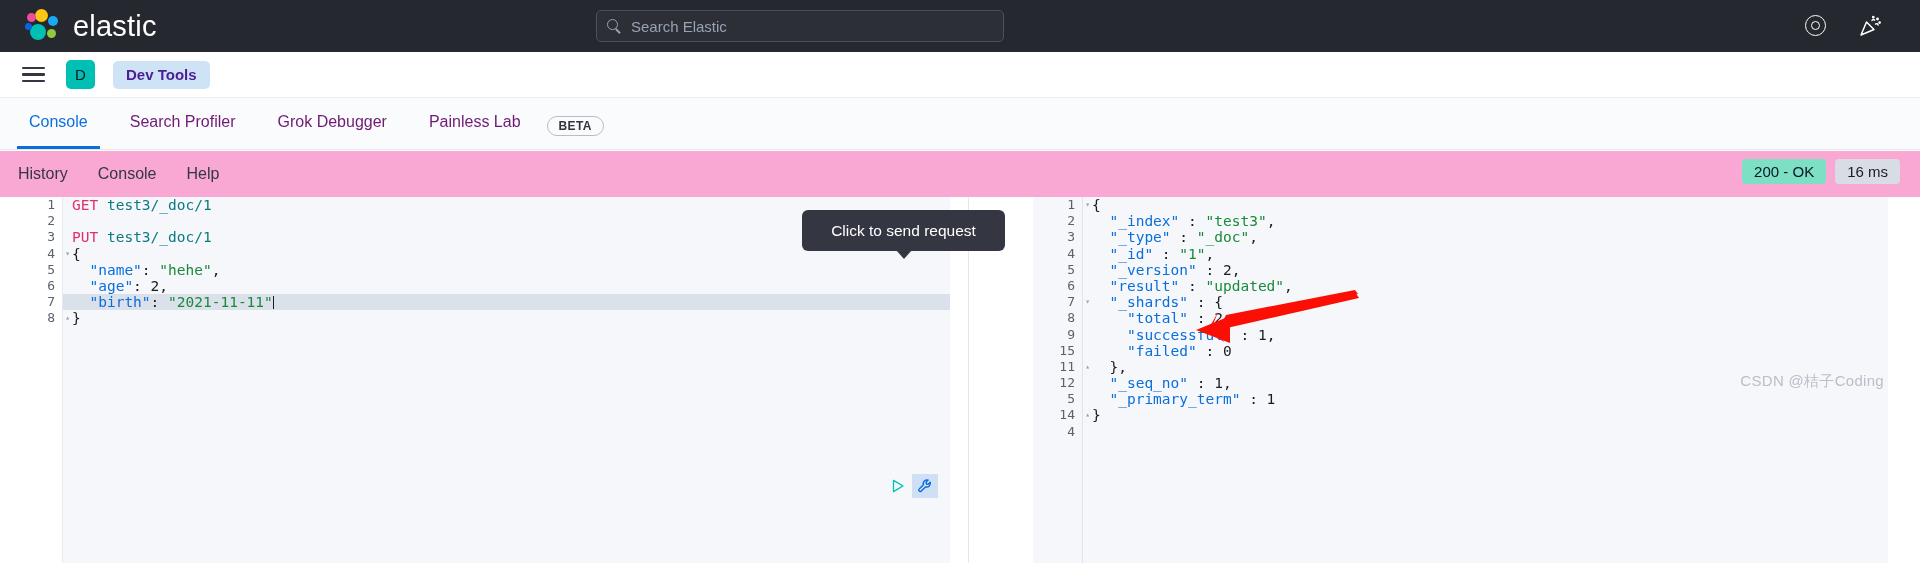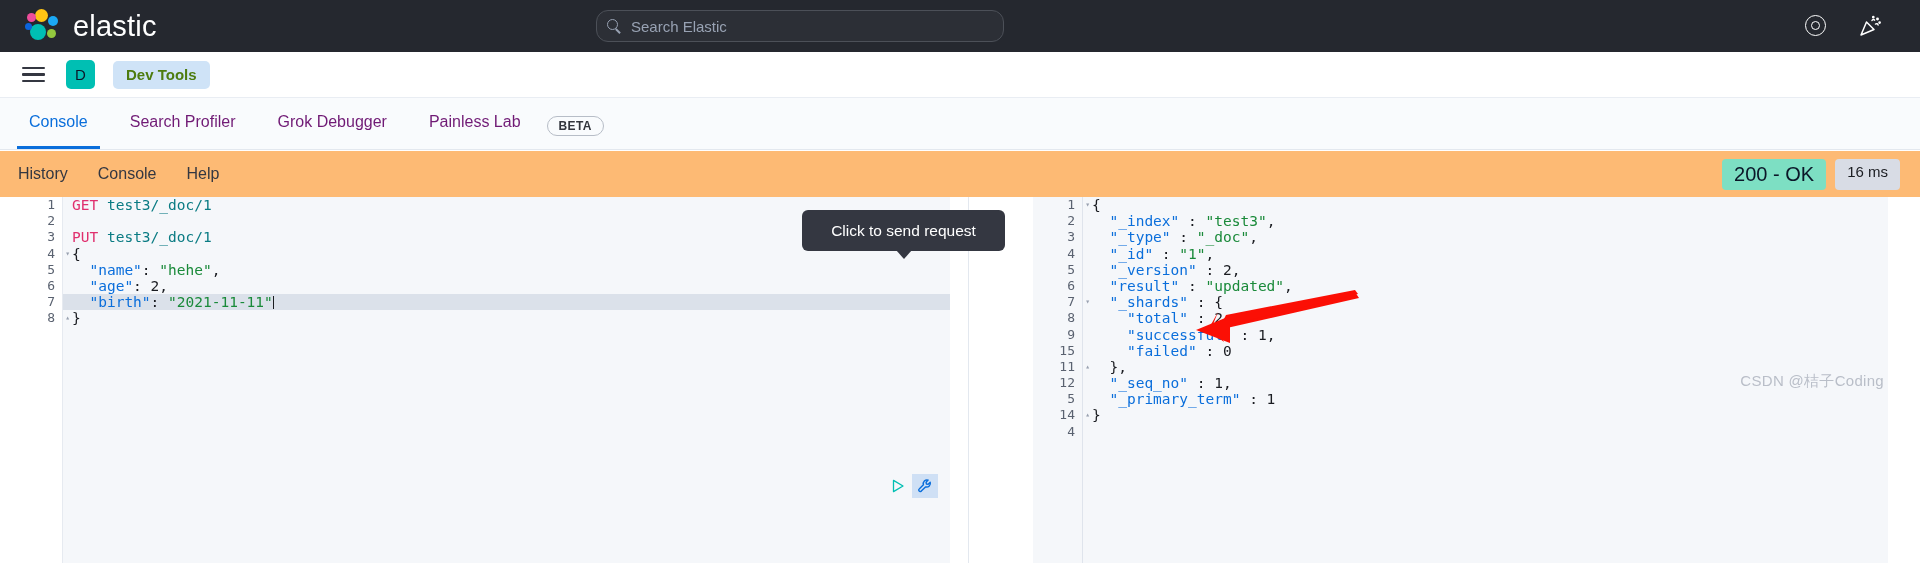--- a/index.html
+++ b/index.html
@@ -28,21 +28,21 @@
   .b6 { width: 7px;  height: 7px;  left: 0px;   top: 14px;  background: #0b64dd; }
   .brand-name {
     color: #ffffff; font-size: 29px; margin-left: 12px; letter-spacing: 0.2px;
     font-weight: 400;
   }
   .search-wrap {
     position: absolute; left: 596px; top: 10px; width: 408px; height: 32px;
   }
   .search-box {
     width: 100%; height: 100%;
-    background: #2c2f36; border: 1px solid #4c5058; border-radius: 12px;
+    background: #2c2f36; border: 1px solid #4c5058; border-radius: 5px;
     display: flex; align-items: center; padding: 0 10px;
   }
   .search-icon { width: 15px; height: 15px; position: relative; flex: none; margin-right: 9px;}
   .search-icon .ring {
     position: absolute; left: 0; top: 0; width: 11px; height: 11px;
     border: 1.4px solid #98a2b3; border-radius: 50%;
   }
   .search-icon .handle {
     position: absolute; left: 9px; top: 9px; width: 6px; height: 1.5px;
     background: #98a2b3; transform: rotate(45deg); transform-origin: left center;
@@ -66,21 +66,21 @@
     display: flex; align-items: center;
   }
   .hamburger { margin-left: 22px; width: 23px; cursor: pointer; }
   .hamburger span { display: block; height: 2.4px; background: #343741; margin: 4px 0; border-radius: 1px;}
   .avatar-d {
     margin-left: 21px; width: 29px; height: 29px; background: #00bfb3;
     border-radius: 5px; color: #0b1628; font-size: 15px;
     display: flex; align-items: center; justify-content: center; font-weight: 500;
   }
   .breadcrumb-pill {
-    margin-left: 18px; height: 28px; background: #cfe3f7; color: #4d7c0f;
+    margin-left: 18px; height: 28px; background: #cfe3f7; color: #4c1d95;
     border-radius: 5px; display: flex; align-items: center; padding: 0 13px;
     font-size: 15px; font-weight: 600; cursor: pointer;
   }
 
   
   .tabsbar {
     position: absolute; left: 0; top: 98px; width: 1920px; height: 52px;
     background: #f9fbfd; border-bottom: 1px solid #e3e8ef;
     display: flex; align-items: flex-end; padding-left: 17px;
   }
@@ -92,29 +92,29 @@
   .tab.active { color: #0a6edb; border-bottom-color: #0a6edb; font-weight: 400; }
   .beta-badge {
     border: 1px solid #b7bdc7; border-radius: 12px; padding: 2px 11px;
     font-size: 12px; font-weight: 700; color: #32353c; letter-spacing: .4px;
     margin-left: -4px; margin-bottom: 13px;
   }
 
   
   .subbar {
     position: absolute; left: 0; top: 151px; width: 1920px; height: 46px;
-    background: #fdba74; display: flex; align-items: center; padding-left: 18px;
+    background: #f9a8d4; display: flex; align-items: center; padding-left: 18px;
   }
   .subbar-link {
     font-size: 16px; color: #343741; margin-right: 30px; cursor: pointer;
   }
   .status-group { position: absolute; right: 20px; top: 8px; display: flex; gap: 9px; }
   .badge-ok {
     background: #7ddfc3; color: #0b1628; border-radius: 4px;
-    padding: 4px 12px; font-size: 20px;
+    padding: 4px 12px; font-size: 15px;
   }
   .badge-ms {
     background: #d8dce5; color: #1a1c21; border-radius: 4px;
     padding: 4px 12px; font-size: 15px;
   }
 
   
   .console-area {
     position: absolute; left: 0; top: 197px; width: 1920px; height: 366px;
     background: #ffffff;

